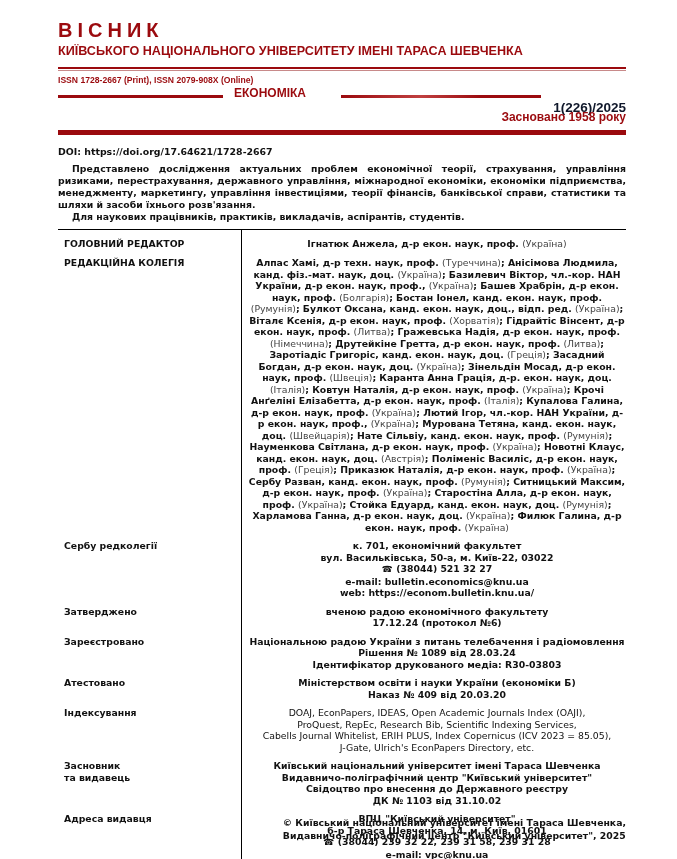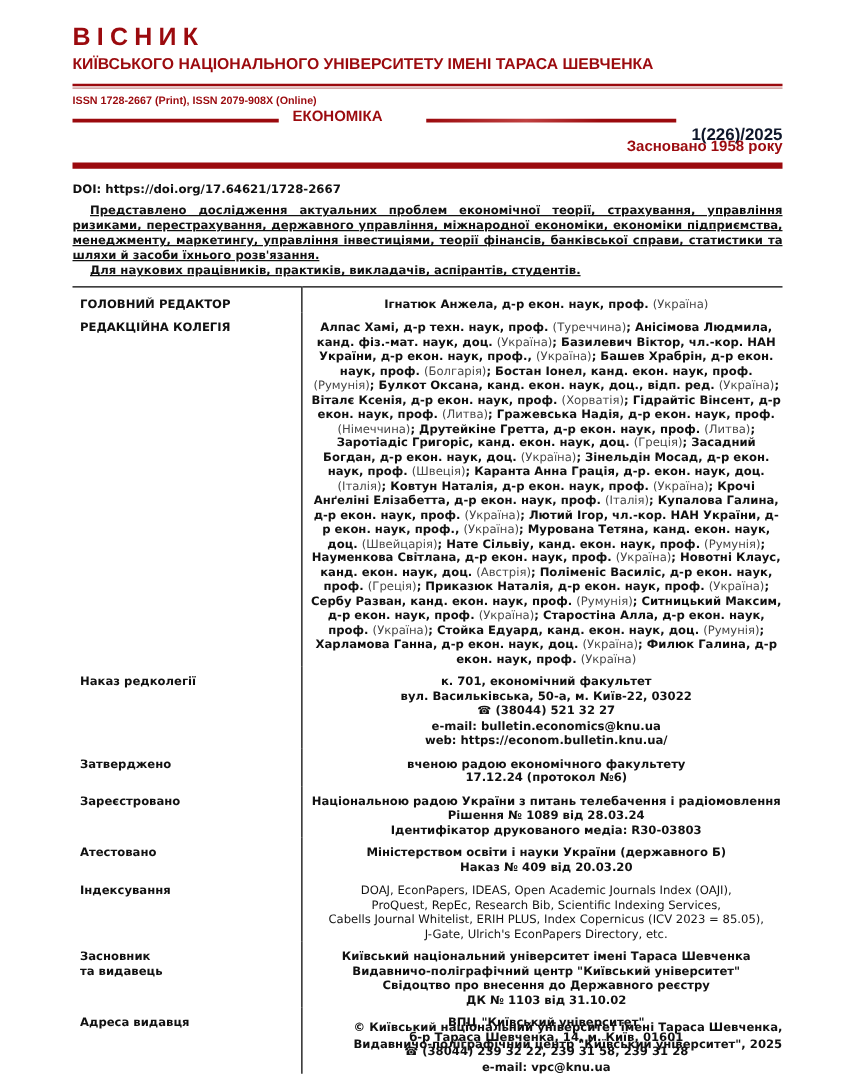--- a/index.html
+++ b/index.html
@@ -23,21 +23,21 @@
               background: linear-gradient(to right, #9b0a0e, #c04040 40%, #9b0a0e 70%, #9b0a0e); }
   .issue-num { position: absolute; right: 0; top: 15px; font-family: "Liberation Sans", sans-serif;
                font-weight: bold; font-size: 13.5px; color: #0f172a; }
   .founded { position: absolute; right: 0; top: 110px; font-family: "Liberation Sans", sans-serif;
              font-weight: bold; font-size: 12px; color: #9b0a0e; }
   .rule-thick { position: absolute; left: 0; width: 568px; height: 5px; background: #9b0a0e; top: 130px; }
 
   .doi { position: absolute; left: 0; top: 146px; font-size: 9.4px; font-weight: bold; }
   .desc { position: absolute; left: 0; top: 163px; width: 568px; font-size: 9.3px; font-weight: bold;
           line-height: 12px; text-align: justify; }
-  .desc p { margin: 0; text-indent: 14px; text-decoration: underline; }
+  .desc p { margin: 0; text-indent: 14px; }
 
   .info-table { position: absolute; left: 0; top: 229px; width: 568px; border-top: 1px solid #000;
                 border-collapse: collapse; font-size: 9.3px; }
   .info-table td { vertical-align: top; padding: 0; }
   .info-table td.label { width: 161px; font-weight: bold; padding: 7px 16px 0 6px; line-height: 12px; }
   .info-table td.val { border-left: 1px solid #000; padding: 7px 0 0 6px; font-weight: bold; line-height: 11.5px; text-align: center; }
   .info-table tr.first td { padding-top: 8px; }
   .country { font-weight: normal; color: #444; }
   .board { text-align: justify; }
   .val div { white-space: nowrap; }
@@ -81,21 +81,21 @@
       <td class="val">
         <span>Ігнатюк Анжела, д-р екон. наук, проф.</span>
         <span class="country">(Україна)</span>
       </td>
     </tr>
     <tr>
       <td class="label">РЕДАКЦІЙНА КОЛЕГІЯ</td>
       <td class="val board" id="board-list"><span>Алпас Хамі, д-р техн. наук, проф.</span> <span class="country">(Туреччина)</span>; <span>Анісімова Людмила, канд. фіз.-мат. наук, доц.</span> <span class="country">(Україна)</span>; <span>Базилевич Віктор, чл.-кор. НАН України, д-р екон. наук, проф.,</span> <span class="country">(Україна)</span>; <span>Башев Храбрін, д-р екон. наук, проф.</span> <span class="country">(Болгарія)</span>; <span>Бостан Іонел, канд. екон. наук, проф.</span> <span class="country">(Румунія)</span>; <span>Булкот Оксана, канд. екон. наук, доц., відп. ред.</span> <span class="country">(Україна)</span>; <span>Віталє Ксенія, д-р екон. наук, проф.</span> <span class="country">(Хорватія)</span>; <span>Гідрайтіс Вінсент, д-р екон. наук, проф.</span> <span class="country">(Литва)</span>; <span>Гражевська Надія, д-р екон. наук, проф.</span> <span class="country">(Німеччина)</span>; <span>Друтейкіне Гретта, д-р екон. наук, проф.</span> <span class="country">(Литва)</span>; <span>Заротіадіс Григоріс, канд. екон. наук, доц.</span> <span class="country">(Греція)</span>; <span>Засадний Богдан, д-р екон. наук, доц.</span> <span class="country">(Україна)</span>; <span>Зінельдін Мосад, д-р екон. наук, проф.</span> <span class="country">(Швеція)</span>; <span>Каранта Анна Грація, д-р. екон. наук, доц.</span> <span class="country">(Італія)</span>; <span>Ковтун Наталія, д-р екон. наук, проф.</span> <span class="country">(Україна)</span>; <span>Крочі Анґеліні Елізабетта, д-р екон. наук, проф.</span> <span class="country">(Італія)</span>; <span>Купалова Галина, д-р екон. наук, проф.</span> <span class="country">(Україна)</span>; <span>Лютий Ігор, чл.-кор. НАН України, д-р екон. наук, проф.,</span> <span class="country">(Україна)</span>; <span>Мурована Тетяна, канд. екон. наук, доц.</span> <span class="country">(Швейцарія)</span>; <span>Нате Сільвіу, канд. екон. наук, проф.</span> <span class="country">(Румунія)</span>; <span>Науменкова Світлана, д-р екон. наук, проф.</span> <span class="country">(Україна)</span>; <span>Новотні Клаус, канд. екон. наук, доц.</span> <span class="country">(Австрія)</span>; <span>Поліменіс Василіс, д-р екон. наук, проф.</span> <span class="country">(Греція)</span>; <span>Приказюк Наталія, д-р екон. наук, проф.</span> <span class="country">(Україна)</span>; <span>Сербу Разван, канд. екон. наук, проф.</span> <span class="country">(Румунія)</span>; <span>Ситницький Максим, д-р екон. наук, проф.</span> <span class="country">(Україна)</span>; <span>Старостіна Алла, д-р екон. наук, проф.</span> <span class="country">(Україна)</span>; <span>Стойка Едуард, канд. екон. наук, доц.</span> <span class="country">(Румунія)</span>; <span>Харламова Ганна, д-р екон. наук, доц.</span> <span class="country">(Україна)</span>; <span>Филюк Галина, д-р екон. наук, проф.</span> <span class="country">(Україна)</span></td>
     </tr>
     <tr>
-      <td class="label">Наказ редколегії</td>
+      <td class="label">Сербу редколегії</td>
       <td class="val">
         <div>к. 701, економічний факультет</div>
         <div>вул. Васильківська, 50-а, м. Київ-22, 03022</div>
         <div><span class="phone-icon">☎</span> <span>(38044) 521 32 27</span></div>
         <div>e-mail: bulletin.economics@knu.ua</div>
         <div>web: https://econom.bulletin.knu.ua/</div>
       </td>
     </tr>
     <tr>
       <td class="label">Затверджено</td>
@@ -108,21 +108,21 @@
       <td class="label">Зареєстровано</td>
       <td class="val">
         <div>Національною радою України з питань телебачення і радіомовлення</div>
         <div>Рішення № 1089 від 28.03.24</div>
         <div>Ідентифікатор друкованого медіа: R30-03803</div>
       </td>
     </tr>
     <tr>
       <td class="label">Атестовано</td>
       <td class="val">
-        <div>Міністерством освіти і науки України (державного Б)</div>
+        <div>Міністерством освіти і науки України (економіки Б)</div>
         <div>Наказ № 409 від 20.03.20</div>
       </td>
     </tr>
     <tr>
       <td class="label">Індексування</td>
       <td class="val" style="font-weight:normal;">
         <div>DOAJ, EconPapers, IDEAS, Open Academic Journals Index (OAJI),</div>
         <div>ProQuest, RepEc, Research Bib, Scientific Indexing Services,</div>
         <div>Cabells Journal Whitelist, ERIH PLUS, Index Copernicus (ICV 2023 = 85.05),</div>
         <div>J-Gate, Ulrich's EconPapers Directory, etc.</div>

